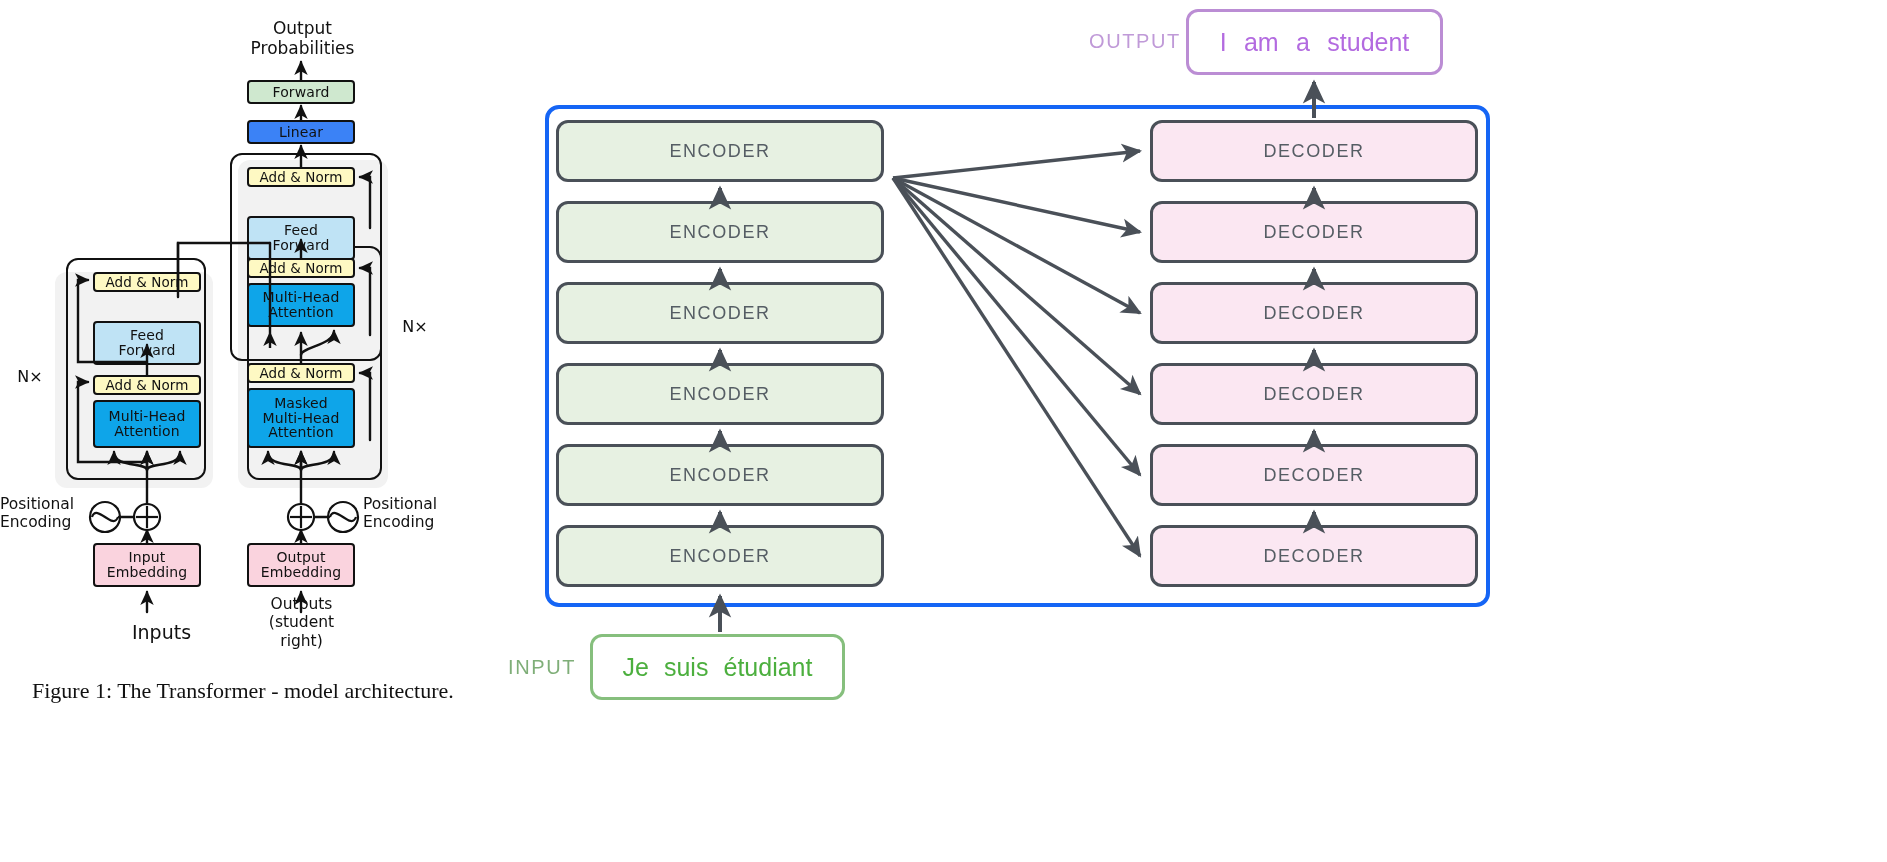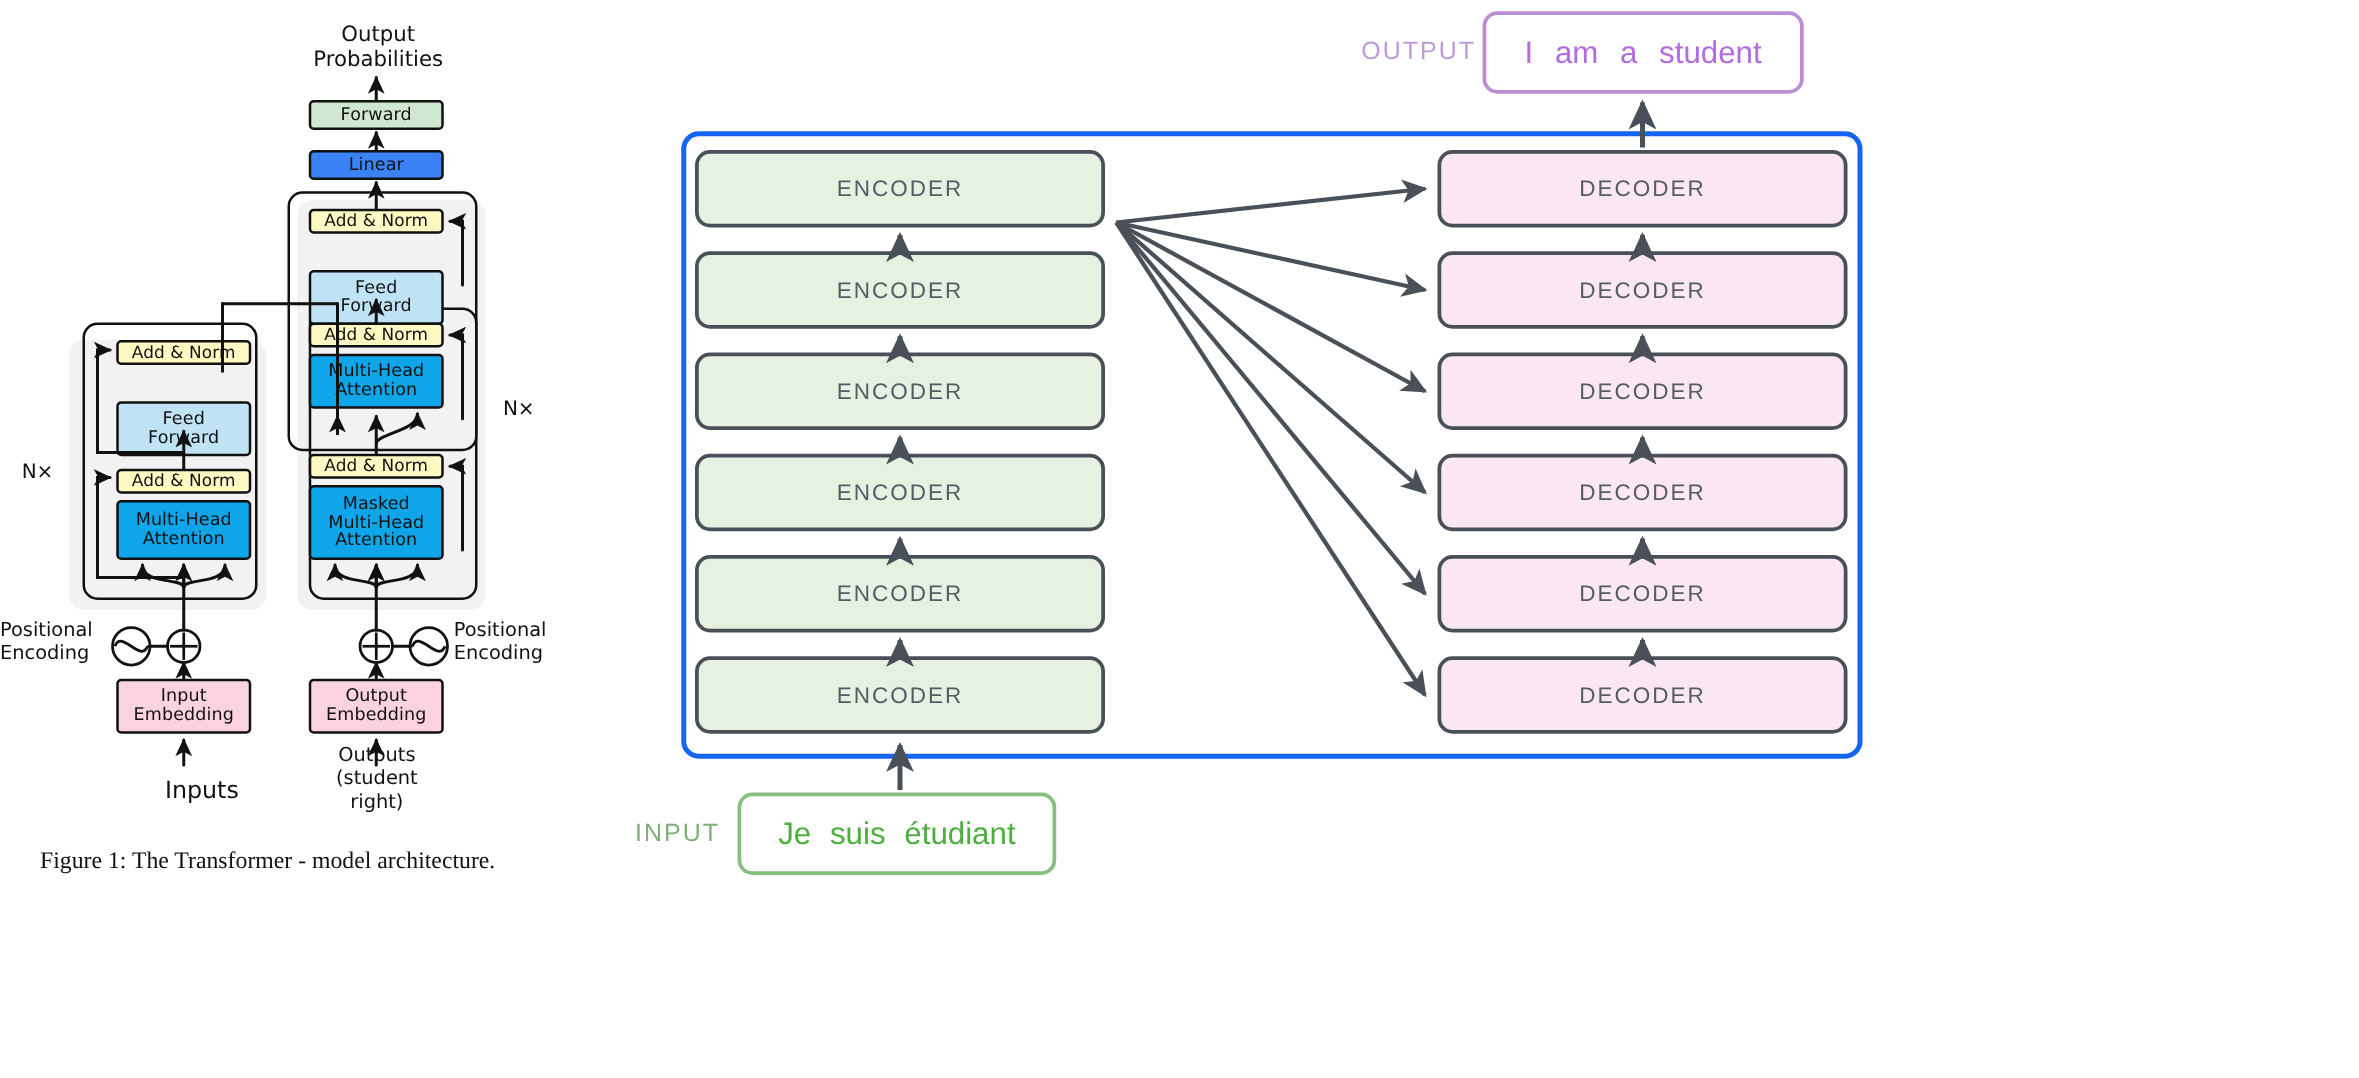--- a/index.html
+++ b/index.html
@@ -23,21 +23,21 @@
   .c-emb {background:#fad3de;}
 
   .shade{position:absolute;background:#f2f2f2;border-radius:12px;}
   .outl {position:absolute;border:2.4px solid #111;border-radius:12px;
          background:transparent;box-sizing:border-box;}
 
   .ptxt{position:absolute;font-family:"DejaVu Sans",sans-serif;color:#111;
         text-align:center;line-height:1.18;}
 
   .cap{position:absolute;font-family:"Liberation Serif",serif;color:#111;
-       font-size:19px;left:32px;top:678px;white-space:nowrap;}
+       font-size:22px;left:32px;top:678px;white-space:nowrap;}
 
   
   .bluebox{position:absolute;left:545px;top:105px;width:945px;height:502px;
            border:4px solid #1565f5;border-radius:14px;box-sizing:border-box;
            background:transparent;}
 
   .stackbox{position:absolute;box-sizing:border-box;border:3px solid #4a5058;
             border-radius:12px;display:flex;align-items:center;
             justify-content:center;font-size:18px;letter-spacing:1.6px;
             color:#555d64;font-family:"Liberation Sans",sans-serif;}

